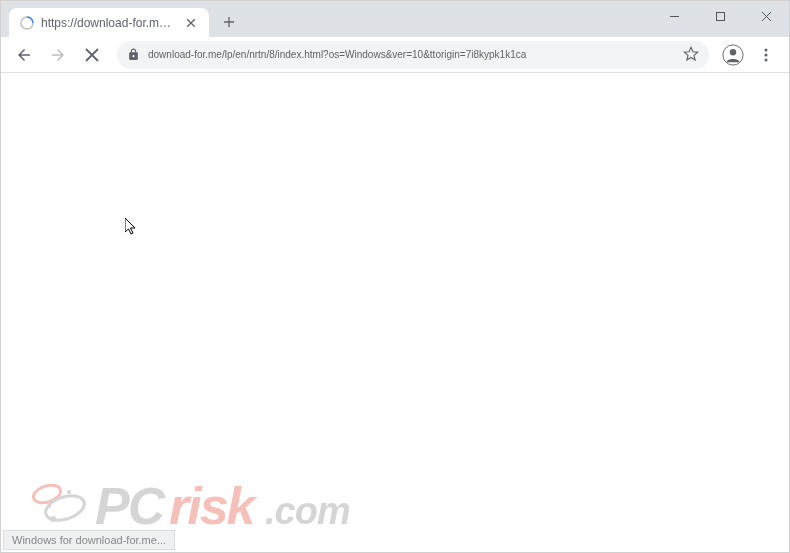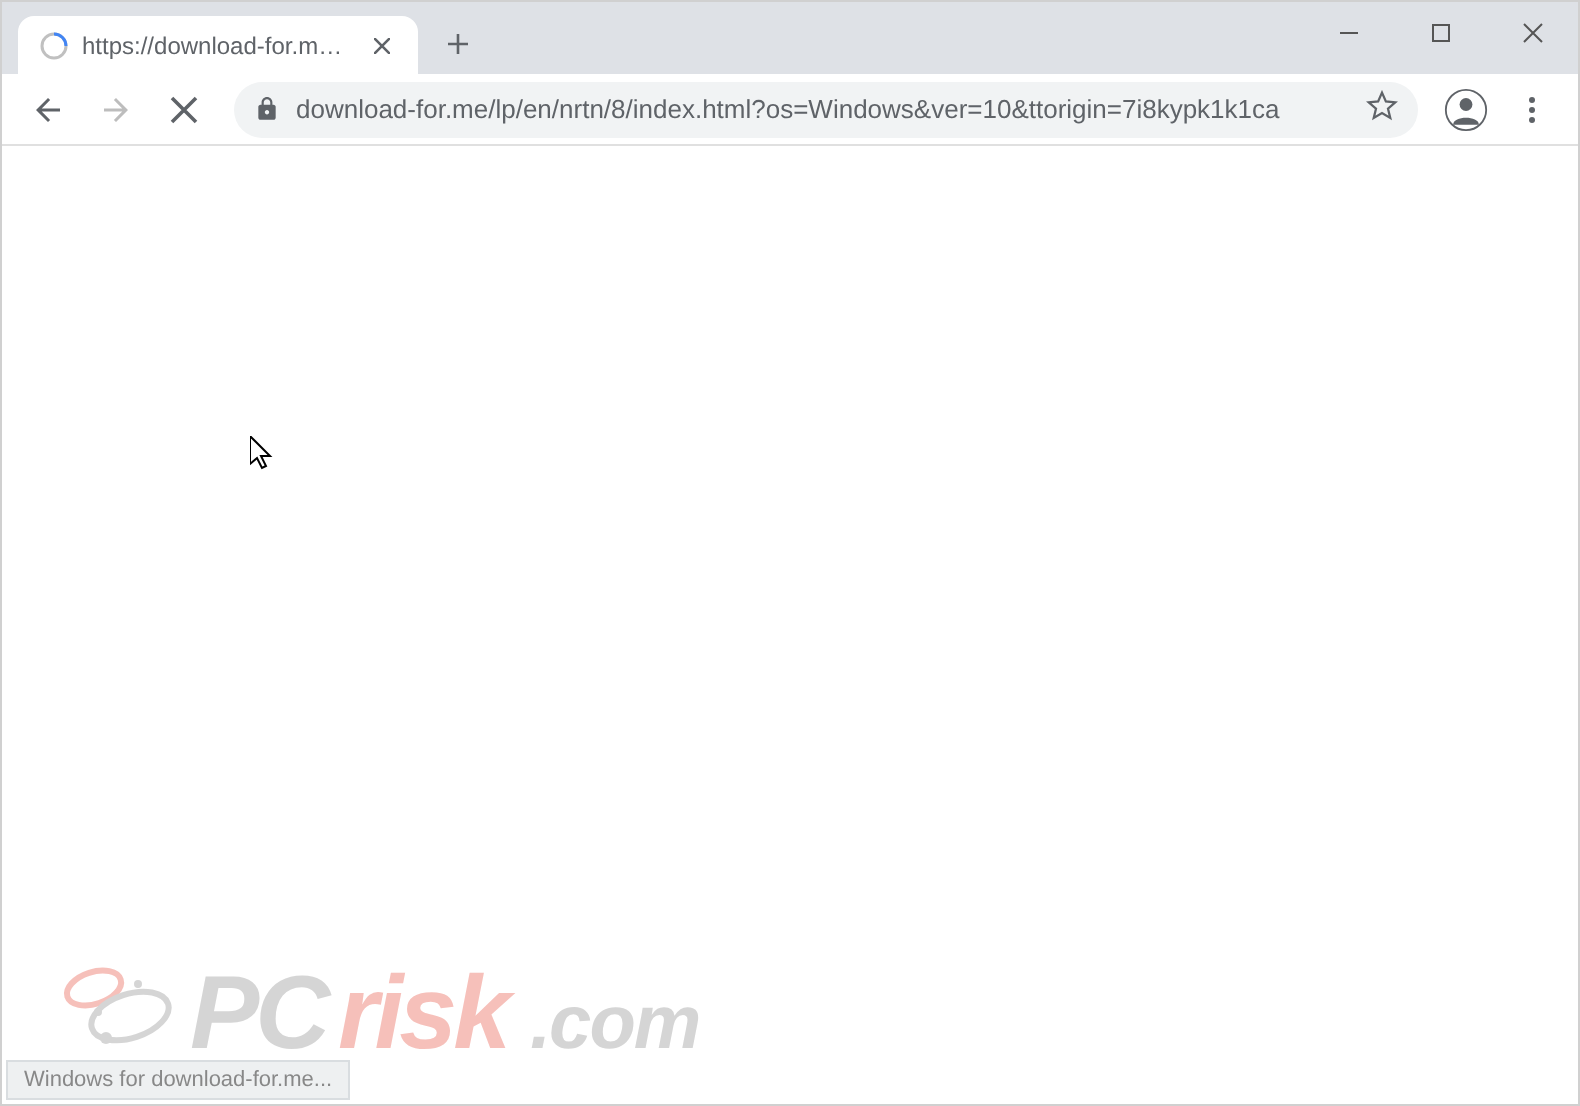--- a/index.html
+++ b/index.html
@@ -137,21 +137,21 @@
     
     .omnibox {
       flex: 1;
       height: 28px;
       background: #f1f3f4;
       border-radius: 14px;
       display: flex;
       align-items: center;
       padding: 0 10px;
       margin: 0 6px;
-      font-size: 13px;
+      font-size: 10px;
       color: #5f6368;
     }
     
     .omnibox-secure {
       margin-right: 8px;
       display: flex;
       align-items: center;
       color: #5f6368;
     }
     

